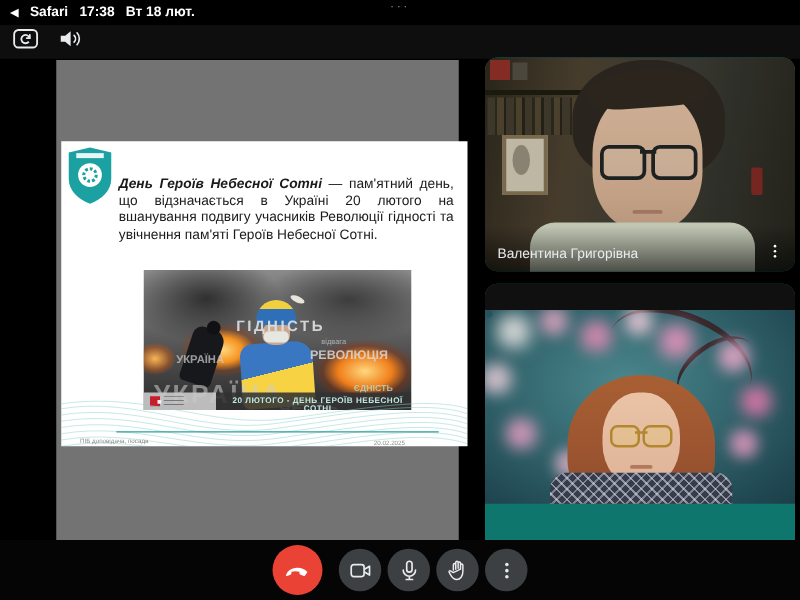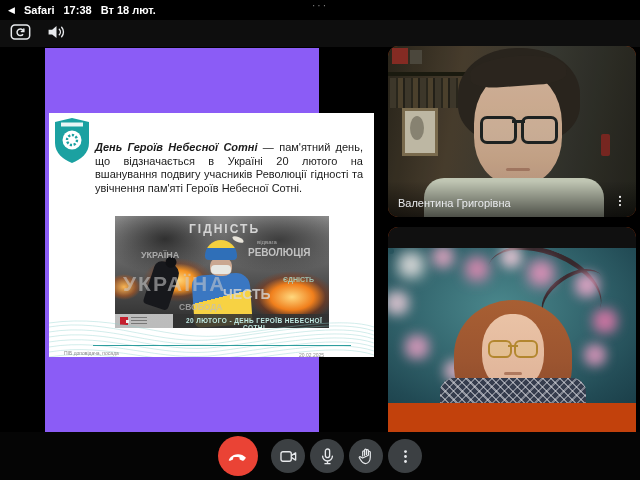--- a/index.html
+++ b/index.html
@@ -22,21 +22,21 @@
   .battery .fill{position:absolute;left:1px;top:1px;bottom:1px;width:58%;background:#30d158;border-radius:1.5px;}
   .battery .nub{position:absolute;right:-3px;top:3px;width:2px;height:5px;background:rgba(255,255,255,.55);border-radius:0 1px 1px 0;}
   .battery svg{position:absolute;left:4px;top:0.5px;}
   
   .app-header{position:absolute;left:0;top:20px;width:640px;height:27px;background:#0e0e0e;
     display:flex;align-items:center;justify-content:space-between;padding:0 10px;box-sizing:border-box;}
   .header-title{font-size:12.5px;color:#dde0e3;white-space:nowrap;overflow:hidden;}
   .header-title .chev{font-size:10px;margin-left:6px;color:#cfd2d6;}
   .header-actions{display:flex;align-items:center;gap:16px;}
   
-  .share-area{position:absolute;left:45px;top:48px;width:274px;height:384px;background:#8b5cf6;}
+  .share-area{position:absolute;left:45px;top:48px;width:274px;height:384px;background:#737373;padding-left:48px;}
   .slide{position:absolute;left:4px;top:65px;width:325px;height:244px;background:#fff;overflow:hidden;}
   .slide-paragraph{position:absolute;left:46px;top:28px;width:268px;font-size:11px;line-height:13.5px;
     color:#1b1b1b;text-align:justify;}
   .slide-paragraph .lead{font-weight:bold;font-style:italic;}
   .slide-logo{position:absolute;left:3px;top:4px;}
   .photo{position:absolute;left:66px;top:103px;width:214px;height:112px;overflow:hidden;
     background:linear-gradient(180deg,#8a8a8a 0%,#6e6e6e 30%,#4a4a4a 65%,#2c2c2c 100%);}
   .smoke1{position:absolute;left:-10px;top:-12px;width:120px;height:70px;border-radius:50%;
     background:radial-gradient(closest-side,rgba(30,30,30,.8),transparent);}
   .smoke2{position:absolute;right:-20px;top:-8px;width:140px;height:64px;border-radius:50%;
@@ -52,21 +52,21 @@
     border-radius:8px 10px 4px 4px;transform:rotate(18deg);}
   .fig-left::before{content:"";position:absolute;left:9px;top:-7px;width:11px;height:11px;border-radius:50%;background:#101114;}
   .helmet{position:absolute;left:90px;top:24px;width:32px;height:20px;border-radius:16px 16px 4px 4px;
     background:linear-gradient(180deg,#f2cf3e 0 38%,#2f6fb8 38% 100%);}
   .helmet::after{content:"";position:absolute;right:-7px;top:-3px;width:12px;height:5px;border-radius:50%;
     background:#e8e4da;transform:rotate(24deg);}
   .p-face{position:absolute;left:95px;top:42px;width:22px;height:18px;border-radius:40%;background:#caa791;}
   .p-mask{position:absolute;left:96px;top:49px;width:20px;height:9px;border-radius:4px;background:#e7e7e2;}
   .flag{position:absolute;left:78px;top:58px;width:58px;height:52px;border-radius:10px 14px 6px 6px;
     transform:rotate(-4deg);background:linear-gradient(170deg,#3a77c2 0 45%,#f7d243 45% 100%);}
-  .photo-word{position:absolute;color:rgba(235,235,235,.85);font-weight:bold;white-space:nowrap;}
+  .photo-word{position:absolute;color:rgba(235,235,235,.85);font-weight:bold;white-space:nowrap;margin-top:32px;}
   .w-dignity{left:74px;top:6px;font-size:12px;letter-spacing:2px;color:rgba(225,225,225,.9);}
   .w-courage{left:142px;top:23px;font-size:6px;font-weight:normal;color:rgba(210,210,210,.7);}
   .w-maidan{left:26px;top:34px;font-size:9px;color:rgba(200,200,200,.75);}
   .w-revolution{left:133px;top:31px;font-size:10px;color:rgba(215,215,215,.85);}
   .w-ukraine{left:8px;top:56px;font-size:21px;letter-spacing:2px;color:rgba(205,205,205,.55);text-align:center;}
   .w-freedom{left:64px;top:86px;font-size:8.5px;color:rgba(190,190,190,.7);}
   .w-honor{left:108px;top:70px;font-size:14px;color:rgba(215,215,215,.8);}
   .w-unity{left:168px;top:60px;font-size:7px;color:rgba(170,220,205,.8);}
   .caption-bar{position:absolute;left:0;bottom:0;width:100%;height:14px;
     background:linear-gradient(90deg,rgba(200,200,200,.92) 0 27%,rgba(50,50,50,.88) 27%);}
@@ -77,21 +77,21 @@
   .logo-lines{position:absolute;left:16px;bottom:3px;width:16px;height:8px;
     background:repeating-linear-gradient(180deg,#777 0 1px,transparent 1px 3px);}
   .wave-svg{position:absolute;left:0;bottom:0;width:100%;height:40px;}
   .slide-rule{position:absolute;left:44px;top:232px;width:258px;height:1px;background:#2e9e9e;}
   .slide-foot{position:absolute;font-size:5px;color:#8a8a8a;}
   .foot-l{left:15px;top:237px;}
   .foot-r{left:250px;top:239px;}
   .fullscreen-btn{position:absolute;left:352px;top:398px;width:23px;height:23px;border-radius:50%;
     background:#f2f2f2;display:flex;align-items:center;justify-content:center;}
   
-  .tile{position:absolute;left:388px;width:248px;border-radius:10px;overflow:hidden;background:#c2410c;}
+  .tile{position:absolute;left:388px;width:248px;border-radius:10px;overflow:hidden;background:#0f766e;}
   .tile-remote{top:46px;height:171px;}
   .tile-self{top:227px;height:249px;}
   .remote-scene{position:absolute;inset:0;
     background:linear-gradient(100deg,#241d16 0%,#45372a 28%,#33322f 58%,#1d1a16 100%);}
   .shelf-box1{position:absolute;left:4px;top:2px;width:16px;height:16px;background:#8a2420;}
   .shelf-box2{position:absolute;left:22px;top:4px;width:12px;height:14px;background:#4a433c;}
   .shelf-line{position:absolute;left:0;top:26px;width:92px;height:4px;background:#141109;}
   .books{position:absolute;left:2px;top:32px;width:80px;height:30px;
     background:repeating-linear-gradient(90deg,#3a3127 0 6px,#241f18 6px 8px,#4a3b2a 8px 13px,#1d1813 13px 15px);}
   .frame{position:absolute;left:14px;top:62px;width:30px;height:42px;background:#c9c0ae;border:3px solid #7d6a4e;}

